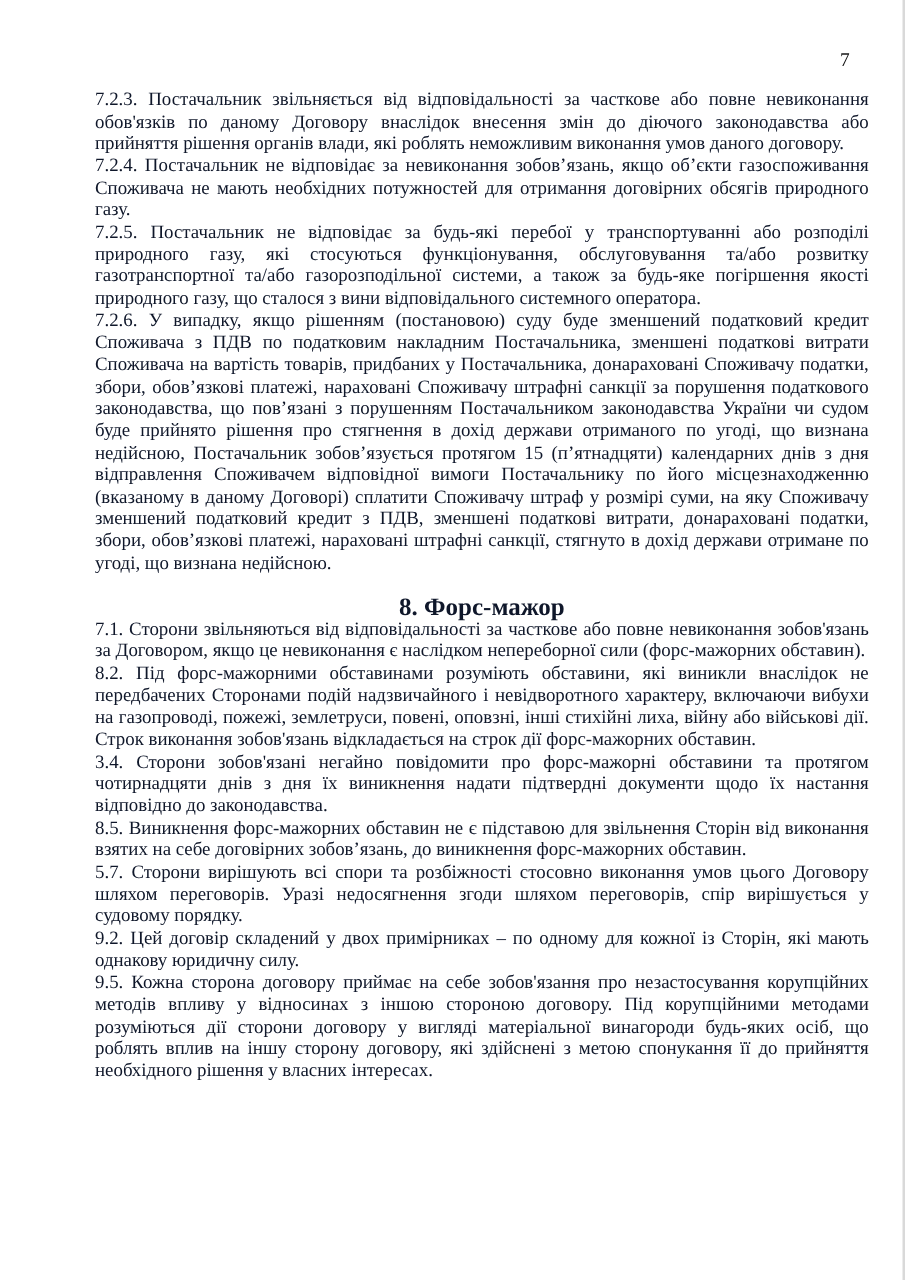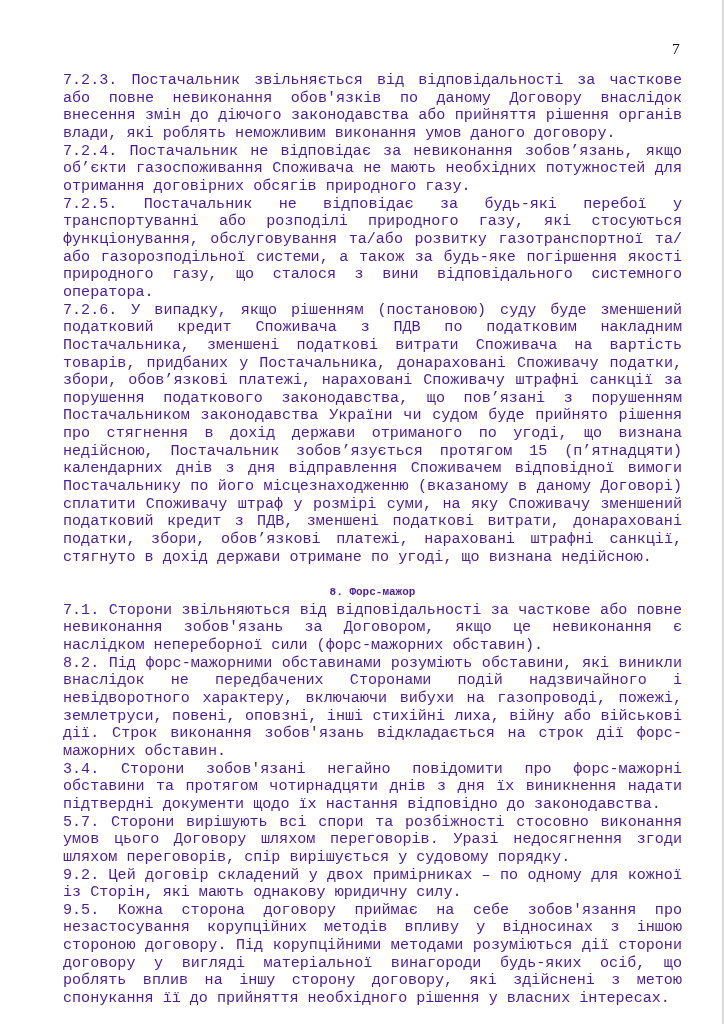--- a/index.html
+++ b/index.html
@@ -6,45 +6,46 @@
     body { width: 724px; height: 1024px; overflow: hidden; position: relative; }
     .page {
       position: absolute; left: 0; top: 0; width: 722px; height: 1024px;
       background: #ffffff; border-right: 2px solid #d9d9d9;
     }
     .page-number {
       position: absolute; top: 40px; left: 672px;
       font-family: "Liberation Serif", serif; font-size: 15.5px; color: #111;
     }
     .content {
-      position: absolute; left: 63px; top: 72px; width: 619px;
-      font-family: Liberation Mono, monospace; font-size: 15.1px;
-      line-height: 17.65px; color: #4c1d95; text-align: justify;
+      position: absolute; left: 76px; top: 72px; width: 619px;
+      font-family: Liberation Serif, serif; font-size: 15.1px;
+      line-height: 17.65px; color: #0f172a; text-align: justify;
     }
     .content p { margin: 0; }
     .content h2 {
-      margin: 17.65px 0 0 0; font-size: 11px; line-height: 17.65px;
+      margin: 17.65px 0 0 0; font-size: 20px; line-height: 17.65px;
       text-align: center; font-weight: bold;
     }
   </style>
 </head>
 <body>
 
 <div class="page">
   <div class="page-number">7</div>
 
   <div class="content">
     <p>7.2.3. Постачальник звільняється від відповідальності за часткове або повне невиконання обов'язків по даному Договору внаслідок внесення змін до діючого законодавства або прийняття рішення органів влади, які роблять неможливим виконання умов даного договору.</p>
     <p>7.2.4. Постачальник не відповідає за невиконання зобов’язань, якщо об’єкти газоспоживання Споживача не мають необхідних потужностей для отримання договірних обсягів природного газу.</p>
     <p>7.2.5. Постачальник не відповідає за будь-які перебої у транспортуванні або розподілі природного газу, які стосуються функціонування, обслуговування та/або розвитку газотранспортної та/або газорозподільної системи, а також за будь-яке погіршення якості природного газу, що сталося з вини відповідального системного оператора.</p>
     <p>7.2.6. У випадку, якщо рішенням (постановою) суду буде зменшений податковий кредит Споживача з ПДВ по податковим накладним Постачальника, зменшені податкові витрати Споживача на вартість  товарів, придбаних у Постачальника, донараховані Споживачу податки, збори, обов’язкові платежі, нараховані Споживачу штрафні санкції за порушення податкового законодавства, що пов’язані з порушенням Постачальником законодавства України чи судом буде прийнято рішення про стягнення в дохід держави отриманого по угоді, що визнана недійсною, Постачальник зобов’язується протягом 15 (п’ятнадцяти) календарних днів з дня відправлення Споживачем відповідної вимоги Постачальнику по його місцезнаходженню (вказаному в даному Договорі) сплатити Споживачу штраф у розмірі суми, на яку Споживачу зменшений податковий кредит з ПДВ, зменшені податкові витрати, донараховані податки, збори, обов’язкові платежі, нараховані штрафні санкції, стягнуто в дохід держави отримане по угоді, що визнана недійсною.</p>
 
     <h2>8. Форс-мажор</h2>
     <p>7.1. Сторони звільняються від відповідальності за часткове або повне невиконання зобов'язань за Договором, якщо це невиконання є наслідком непереборної сили (форс-мажорних обставин).</p>
     <p>8.2. Під форс-мажорними обставинами розуміють обставини, які виникли внаслідок не передбачених Сторонами подій надзвичайного і невідворотного характеру, включаючи вибухи на газопроводі, пожежі, землетруси, повені, оповзні, інші стихійні лиха, війну або військові дії. Строк виконання зобов'язань відкладається на строк дії форс-мажорних обставин.</p>
     <p>3.4. Сторони зобов'язані негайно повідомити про форс-мажорні обставини та протягом чотирнадцяти днів з дня їх виникнення надати підтвердні документи щодо їх настання відповідно до законодавства.</p>
+    <p>8.5. Виникнення форс-мажорних обставин не є підставою для звільнення Сторін від виконання взятих на себе договірних зобов’язань, до виникнення форс-мажорних обставин.</p>
 
     <p>5.7. Сторони вирішують всі спори та розбіжності стосовно виконання умов цього Договору шляхом переговорів. Уразі недосягнення згоди шляхом переговорів, спір вирішується у судовому порядку.</p>
     <p>9.2. Цей договір складений у двох примірниках – по одному для кожної із Сторін, які мають однакову юридичну силу.</p>
     <p>9.5. Кожна сторона договору приймає на себе зобов'язання про незастосування корупційних методів впливу у відносинах з іншою стороною договору. Під корупційними методами розуміються дії сторони договору у вигляді матеріальної винагороди будь-яких осіб, що роблять вплив на іншу сторону договору, які здійснені з метою спонукання її до прийняття необхідного рішення у власних інтересах.</p>
 
   </div>
 </div>
 
 </body></html>

